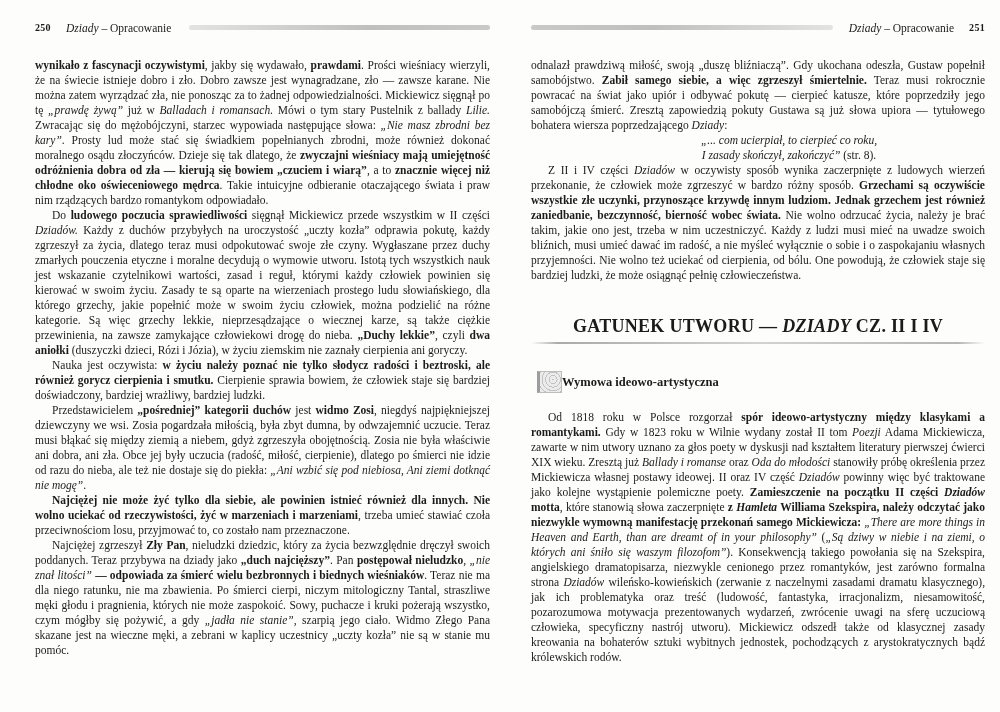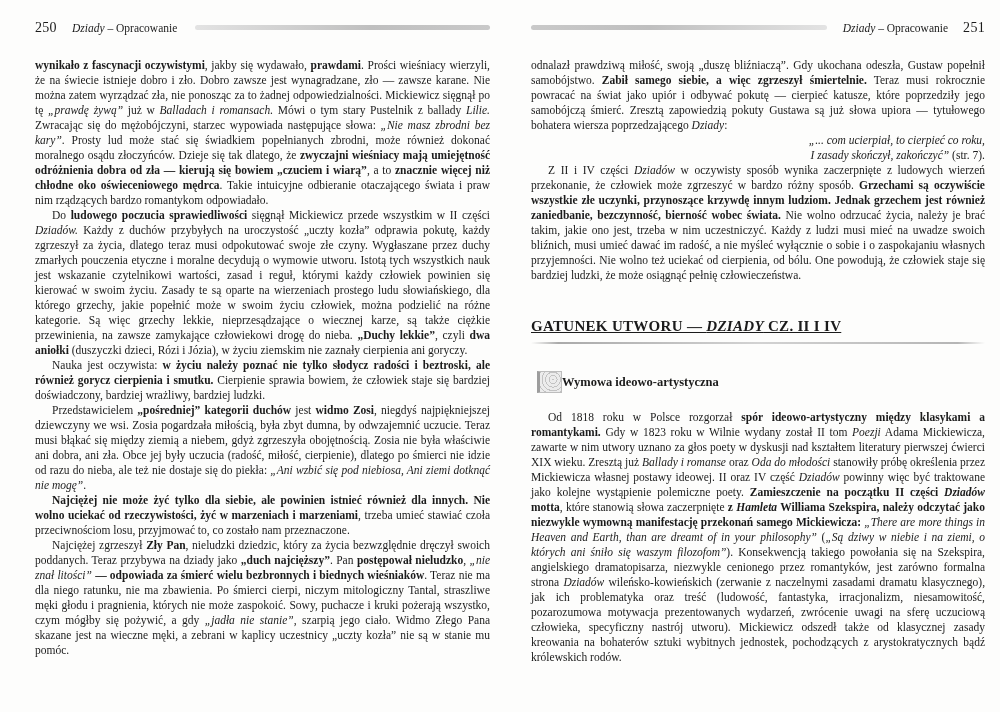--- a/index.html
+++ b/index.html
@@ -4,39 +4,39 @@
 <style>
   html,body{margin:0;padding:0;width:1000px;height:712px;overflow:hidden;
     background:#fdfdfc;color:#1b1b1b;
     font-family:"Liberation Serif","DejaVu Serif",serif;}
   .spread{display:flex;width:1000px;height:712px;}
   .page{width:500px;box-sizing:border-box;}
   .page-left{padding:20px 10px 0 35px;}
   .page-right{padding:20px 15px 0 31px;}
 
   .page-header{display:flex;align-items:center;font-size:11.5px;height:15px;}
-  .page-number{font-weight:normal;font-size:14px;letter-spacing:.3px;}
+  .page-number{font-weight:bold;font-size:10px;letter-spacing:.3px;}
   .running-title em{font-style:italic;}
   .header-rule{height:5px;border-radius:3px;background:linear-gradient(90deg,#e3e3e3,#bfbfbf 60%,#c9c9c9);}
   .page-left .page-number{margin-right:15px;}
   .page-left .header-rule{flex:1;margin-left:18px;}
   .page-right .header-rule{flex:1;margin-right:16px;background:linear-gradient(90deg,#c9c9c9,#bfbfbf 40%,#e3e3e3);}
   .page-right .page-number{margin-left:15px;}
 
   .page-body{margin-top:23px;font-size:11.5px;line-height:15px;text-align:justify;}
   p.para{margin:0;}
   p.indent{text-indent:17px;font-family:Liberation Serif, serif;}
   .sb{font-weight:bold;}
   .si{font-style:italic;}
   .sbi{font-weight:bold;font-style:italic;}
 
-  .quote{margin-left:62px;text-align:right;}
+  .quote{margin-left:62px;text-align:center;}
 
   .h1-wrap{margin:36px 0 27px 0;}
-  .h1-text{font-weight:bold;font-size:15px;letter-spacing:.3px;text-decoration:underline;}
+  .h1-text{text-align:center;font-weight:bold;font-size:18px;letter-spacing:.3px;}
   .h1-rule{height:2px;margin-top:8px;
     background:linear-gradient(90deg,rgba(160,160,160,0),#aaa 6%,#d2d2d2 50%,#b5b5b5 94%,rgba(160,160,160,0));}
 
   .h2-wrap{display:flex;align-items:center;margin:0 0 17px 6px;}
   .h2-icon{width:25px;height:22px;flex:0 0 auto;
     background:
       repeating-radial-gradient(circle at 62% 38%, #c2c2c2 0 1px, rgba(236,236,236,.9) 1px 3.5px),
       linear-gradient(135deg,#efefef,#dcdcdc);
     border:1px solid #bdbdbd;border-left:3px solid #9d9d9d;box-sizing:border-box;}
   .h2-text{font-weight:bold;font-size:12.5px;}
@@ -65,21 +65,21 @@
   <section class="page page-right">
     <header class="page-header">
       <span class="header-rule"></span>
       <span class="running-title"><em>Dziady</em><span> – Opracowanie</span></span>
       <span class="page-number">251</span>
     </header>
     <div class="page-body">
         <p class="para"><span>odnalazł prawdziwą miłość, swoją „duszę bliźniaczą”. Gdy ukochana odeszła, Gustaw popełnił samobójstwo. </span><span class="sb">Zabił samego siebie, a więc zgrzeszył śmiertelnie.</span><span> Teraz musi rokrocznie powracać na świat jako upiór i odbywać pokutę — cierpieć katusze, które poprzedziły jego samobójczą śmierć. Zresztą zapowiedzią pokuty Gustawa są już słowa upiora — tytułowego bohatera wiersza poprzedzającego </span><span class="si">Dziady</span><span>:</span></p>
         <div class="quote">
           <div><span class="si">„... com ucierpiał, to cierpieć co roku,</span></div>
-          <div><span class="si">I zasady skończył, zakończyć”</span><span> (str. 7).</span></div>
+          <div><span class="si">I zasady skończył, zakończyć”</span><span> (str. 8).</span></div>
         </div>
         <p class="para indent"><span>Z II i IV części </span><span class="si">Dziadów</span><span> w oczywisty sposób wynika zaczerpnięte z ludowych wierzeń przekonanie, że człowiek może zgrzeszyć w bardzo różny sposób. </span><span class="sb">Grzechami są oczywiście wszystkie złe uczynki, przynoszące krzywdę innym ludziom. Jednak grzechem jest również zaniedbanie, bezczynność, bierność wobec świata.</span><span> Nie wolno odrzucać życia, należy je brać takim, jakie ono jest, trzeba w nim uczestniczyć. Każdy z ludzi musi mieć na uwadze swoich bliźnich, musi umieć dawać im radość, a nie myśleć wyłącznie o sobie i o zaspokajaniu własnych przyjemności. Nie wolno też uciekać od cierpienia, od bólu. One powodują, że człowiek staje się bardziej ludzki, że może osiągnąć pełnię człowieczeństwa.</span></p>
         <div class="h1-wrap">
           <div class="h1-text"><span class="sb">GATUNEK UTWORU — </span><span class="sbi">DZIADY</span><span class="sb"> CZ. II I IV</span></div>
           <div class="h1-rule"></div>
         </div>
         <div class="h2-wrap">
           <span class="h2-icon"></span>
           <span class="h2-text"><span class="sb">Wymowa ideowo-artystyczna</span></span>
         </div>

